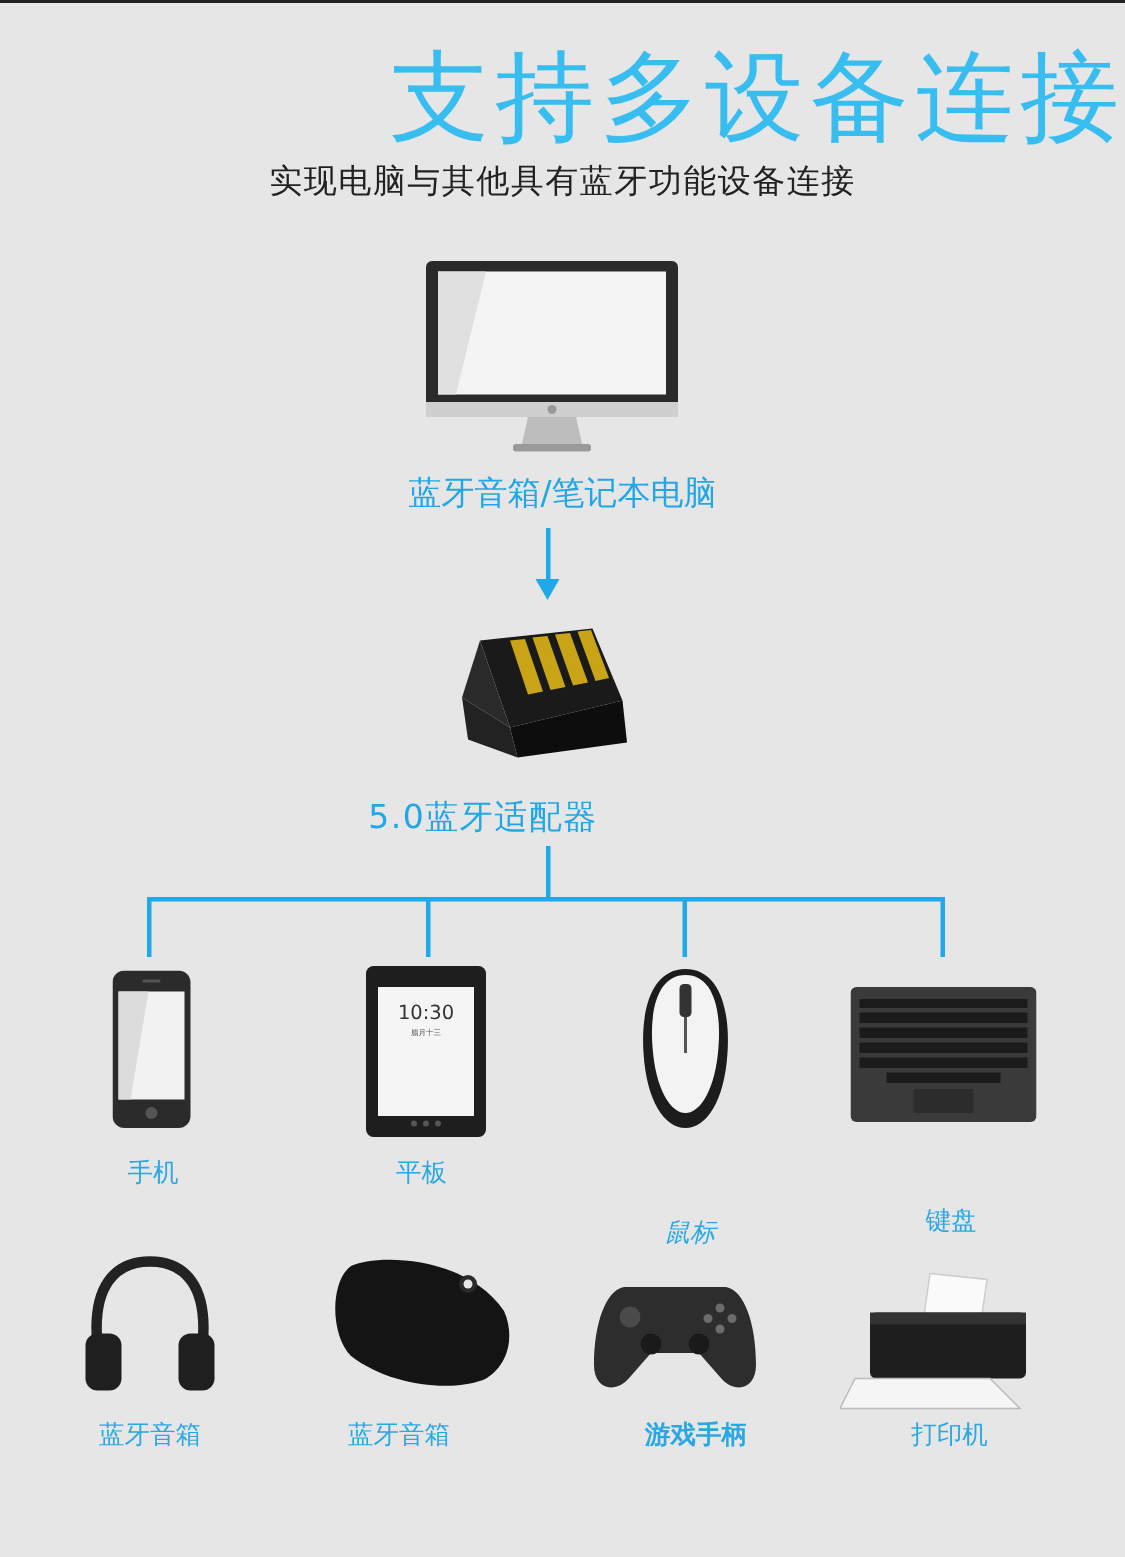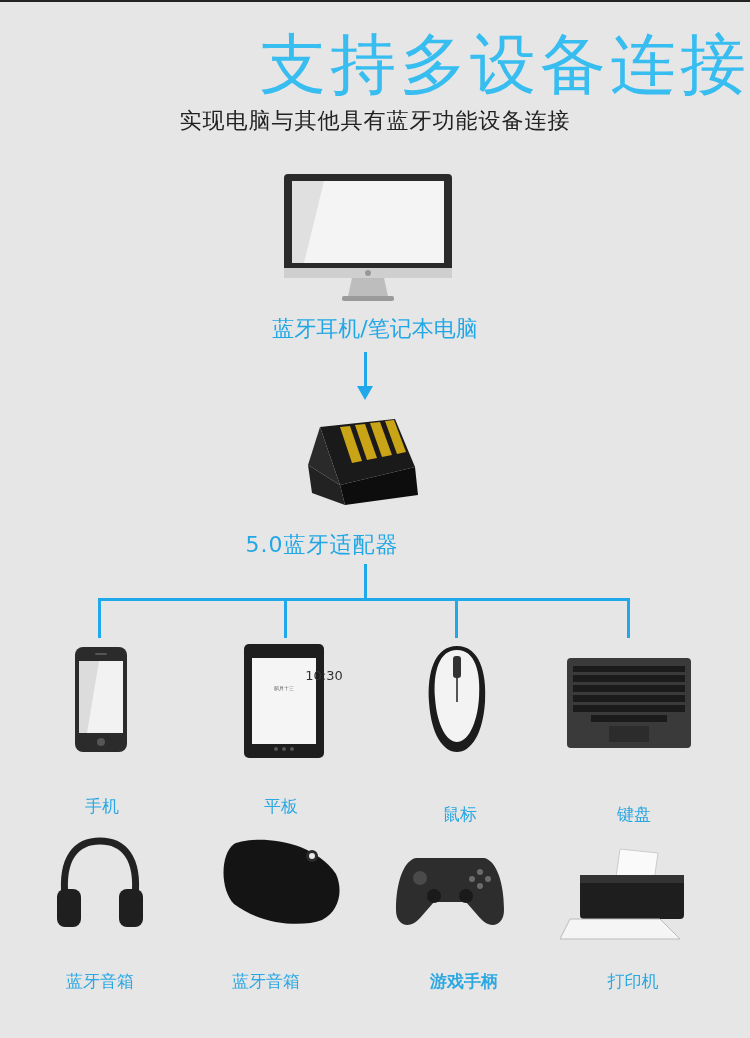--- a/index.html
+++ b/index.html
@@ -2,40 +2,40 @@
 <html><head>
 <meta charset="utf-8">
 <style>
   html, body { margin: 0; padding: 0; }
   body { width: 750px; height: 1038px; background: #e6e6e6; position: relative; overflow: hidden; font-family: "DejaVu Sans", sans-serif; border-top: 2px solid #222; box-sizing: border-box; }
   .abs { position: absolute; }
   .title { left: 0; width: 750px; top: 18px; text-align: right; font-size: 66px; font-weight: normal; color: #38bdf0; letter-spacing: 4px; }
   .subtitle { left: 0; width: 750px; top: 104px; text-align: center; font-size: 22px; color: #222; letter-spacing: 1px; font-family: Liberation Mono, monospace; }
   .blue-label { color: #22a7e6; text-align: center; }
   .line { background: #1fa8ea; }
-  .dev-label { font-size: 17px; color: #2ba8e2; text-align: center; width: 140px; margin-top: 25px; }
+  .dev-label { font-size: 17px; color: #2ba8e2; text-align: center; width: 140px; }
 </style>
 </head>
 <body>
 
 <div class="abs title">支持多设备连接</div>
 <div class="abs subtitle">实现电脑与其他具有蓝牙功能设备连接</div>
 
 <div class="abs" style="left:284px; top:170px; width:168px; height:132px;">
   <svg width="168" height="132" viewBox="0 0 168 132">
     <rect x="0" y="2" width="168" height="98" rx="4" fill="#2a2a2a"></rect>
     <rect x="8" y="9" width="152" height="82" fill="#f4f4f4"></rect>
     <polygon points="8,9 40,9 20,91 8,91" fill="#e0e0e0"></polygon>
     <rect x="0" y="96" width="168" height="10" fill="#cfcfcf"></rect>
     <circle cx="84" cy="101" r="3" fill="#999"></circle>
     <polygon points="68,106 100,106 104,124 64,124" fill="#bdbdbd"></polygon>
     <rect x="58" y="124" width="52" height="5" rx="2" fill="#9a9a9a"></rect>
   </svg>
 </div>
-<div class="abs blue-label" style="left:0; width:750px; top:312px; font-size:22px;">蓝牙耳机/笔记本电脑</div>
+<div class="abs blue-label" style="left:0; width:750px; top:312px; font-size:22px;">蓝牙音箱/笔记本电脑</div>
 
 <div class="abs line" style="left:364px; top:350px; width:3px; height:36px;"></div>
 <div class="abs" style="left:357px; top:384px; width:0; height:0; border-left:8px solid transparent; border-right:8px solid transparent; border-top:14px solid #1fa8ea;"></div>
 
 <div class="abs" style="left:300px; top:405px; width:130px; height:100px;">
   <svg width="130" height="100" viewBox="0 0 130 100">
     <polygon points="20,20 95,12 115,60 40,78" fill="#1a1a1a"></polygon>
     <polygon points="40,78 115,60 118,88 45,98" fill="#0d0d0d"></polygon>
     <polygon points="8,58 40,78 45,98 12,86" fill="#222"></polygon>
     <polygon points="20,20 40,78 8,58" fill="#2a2a2a"></polygon>
@@ -61,21 +61,21 @@
     <rect x="0" y="0" width="52" height="105" rx="8" fill="#2b2b2b"></rect>
     <rect x="4" y="14" width="44" height="72" fill="#f2f2f2"></rect>
     <polygon points="4,14 24,14 12,86 4,86" fill="#dcdcdc"></polygon>
     <circle cx="26" cy="95" r="4" fill="#555"></circle>
     <rect x="20" y="6" width="12" height="2" rx="1" fill="#555"></rect>
   </svg>
 </div>
 <div class="abs" style="left:244px; top:642px; width:82px; height:116px;">
   <div style="position:absolute; left:0; top:0; width:80px; height:114px; background:#1e1e1e; border-radius:5px;"></div>
   <div style="position:absolute; left:8px; top:14px; width:64px; height:86px; background:#f5f5f5;"></div>
-  <div style="position:absolute; left:8px; width:64px; top:24px; text-align:center; font-size:13px; color:#333;padding-left:40px;">10:30</div>
+  <div style="position:absolute; left:8px; width:64px; top:24px; text-align:center; font-size:13px; color:#333;">10:30</div>
   <div style="position:absolute; left:8px; width:64px; top:41px; text-align:center; font-size:5px; color:#555;">腊月十三</div>
   <div style="position:absolute; left:30px; top:103px; width:4px; height:4px; border-radius:2px; background:#555;"></div>
   <div style="position:absolute; left:38px; top:103px; width:4px; height:4px; border-radius:2px; background:#555;"></div>
   <div style="position:absolute; left:46px; top:103px; width:4px; height:4px; border-radius:2px; background:#555;"></div>
 </div>
 <div class="abs" style="left:425px; top:640px; width:64px; height:112px;">
   <svg width="64" height="112" viewBox="0 0 64 112">
     <path d="M32,4 C10,4 2,30 4,60 C6,92 18,110 32,110 C46,110 58,92 60,60 C62,30 54,4 32,4 Z" fill="#1c1c1c"></path>
     <path d="M32,8 C14,8 8,30 10,56 C12,84 22,100 32,100 C42,100 52,84 54,56 C56,30 50,8 32,8 Z" fill="#f3f3f3"></path>
     <rect x="28" y="14" width="8" height="22" rx="3" fill="#333"></rect>
@@ -92,22 +92,22 @@
       <rect x="6" y="37" width="112" height="7"></rect>
       <rect x="6" y="47" width="112" height="7"></rect>
       <rect x="24" y="57" width="76" height="7"></rect>
     </g>
     <rect x="42" y="68" width="40" height="16" rx="1" fill="#2c2c2c"></rect>
   </svg>
 </div>
 
 <div class="abs dev-label" style="left:32px; top:768px;">手机</div>
 <div class="abs dev-label" style="left:211px; top:768px;">平板</div>
-<div class="abs dev-label" style="left:390px; top:776px;">鼠标</div>
-<div class="abs dev-label" style="left:564px; top:776px;">键盘</div>
+<div class="abs dev-label" style="left:390px; top:808px;font-style:italic;">鼠标</div>
+<div class="abs dev-label" style="left:564px; top:800px;">键盘</div>
 
 <div class="abs" style="left:55px; top:835px; width:90px; height:92px;">
   <svg width="90" height="92" viewBox="0 0 90 92">
     <path d="M10,60 C6,20 22,4 45,4 C68,4 84,20 80,60" fill="none" stroke="#222" stroke-width="7"></path>
     <rect x="2" y="52" width="24" height="38" rx="8" fill="#1f1f1f"></rect>
     <rect x="64" y="52" width="24" height="38" rx="8" fill="#1f1f1f"></rect>
   </svg>
 </div>
 <div class="abs" style="left:220px; top:832px; width:124px; height:92px;">
   <svg width="124" height="92" viewBox="0 0 124 92">

